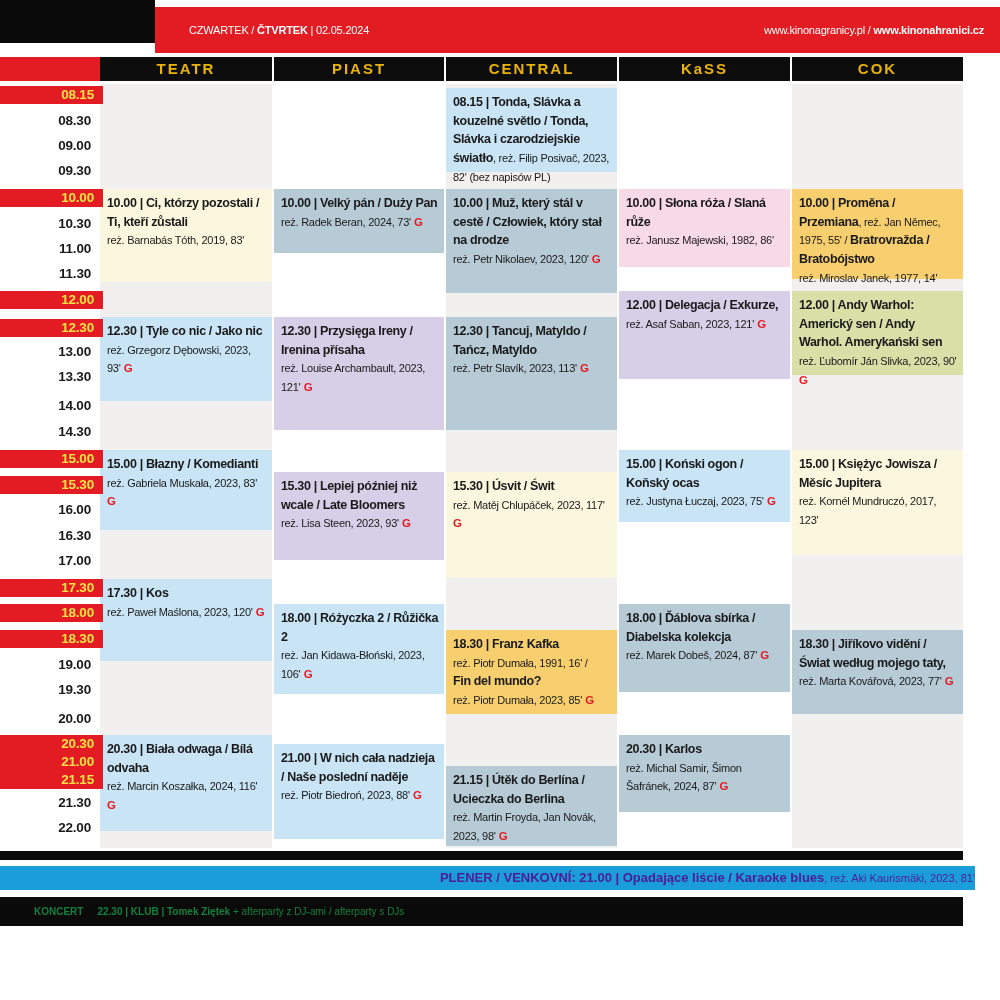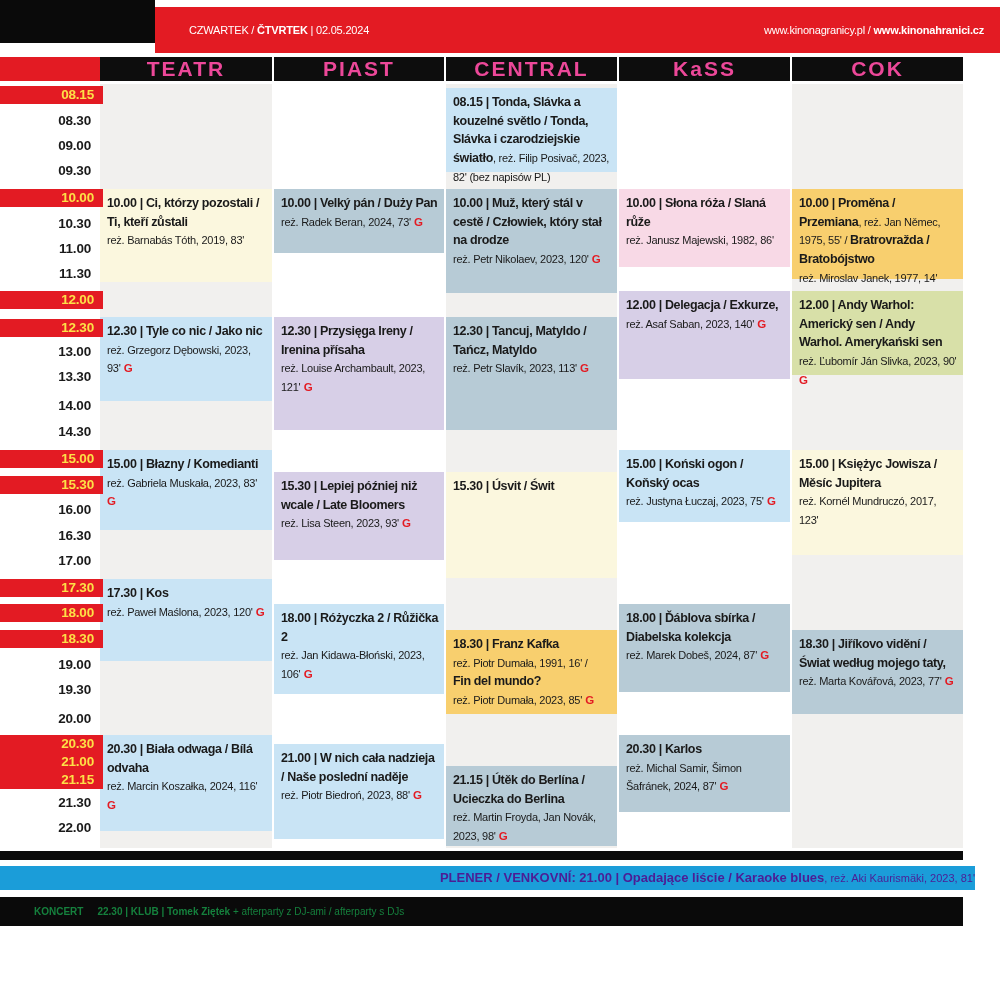--- a/index.html
+++ b/index.html
@@ -5,22 +5,22 @@
   html,body{margin:0;padding:0;background:#fff;}
   #page{position:relative;width:1000px;height:1000px;background:#fff;overflow:hidden;
         font-family:"Liberation Sans",sans-serif;color:#1a1a1a;}
   
   .corner{position:absolute;left:0;top:0;width:155px;height:43px;background:#0a0a0a;z-index:3;}
   .redbar{position:absolute;left:155px;top:7px;width:845px;height:46px;background:#e31b23;z-index:3;
           display:flex;justify-content:space-between;align-items:center;box-sizing:border-box;
           padding:0 16px 0 34px;color:#fff;font-size:11px;letter-spacing:-0.2px;}
   .redbar b{font-weight:bold;}
   .colhead-red{position:absolute;left:0;top:57px;width:100px;height:24px;background:#e31b23;z-index:3;}
-  .col-head{position:absolute;top:57px;height:24px;background:#0d0d0d;color:#ec4899;font-weight:bold;
-            text-align:center;font-size:21px;letter-spacing:2px;line-height:24px;z-index:3;}
+  .col-head{position:absolute;top:57px;height:24px;background:#0d0d0d;color:#eab308;font-weight:bold;
+            text-align:center;font-size:15px;letter-spacing:2px;line-height:24px;z-index:3;}
   
   .stripe{position:absolute;top:84px;height:764px;background:#f1f0ee;z-index:0;}
   .time{position:absolute;left:0;width:100px;height:18px;box-sizing:border-box;text-align:right;
         padding-right:9px;font-weight:bold;font-size:13.5px;line-height:18px;z-index:2;
         letter-spacing:-0.2px;}
   .time.red{background:#e31b23;color:#fde047;width:103px;}
   .block{position:absolute;box-sizing:border-box;padding:4px 6px 3px 7px;z-index:1;}
   .block .line{line-height:1.17;}
   .block .t{font-weight:bold;font-size:12.5px;letter-spacing:-0.35px;}
   .block .m{font-size:11px;letter-spacing:-0.25px;}
@@ -107,21 +107,21 @@
       <div class="block" style="left: 619px; width: 171px; top: 189px; height: 78px; background: rgb(248, 217, 230);">
         <div class="line"><span class="t">10.00 | Słona róża / Slaná růže</span></div>
         <div class="line"><span class="m">reż. Janusz Majewski, 1982, 86'</span></div>
       </div>
       <div class="block" style="left: 792px; width: 171px; top: 189px; height: 90px; background: rgb(248, 207, 110);">
         <div class="line"><span class="t">10.00 | Proměna / Przemiana</span><span class="m">, reż. Jan Němec, 1975, 55' / </span><span class="t">Bratrovražda / Bratobójstwo</span></div>
         <div class="line"><span class="m">reż. Miroslav Janek, 1977, 14'</span></div>
       </div>
       <div class="block" style="left: 619px; width: 171px; top: 291px; height: 88px; background: rgb(215, 207, 231);">
         <div class="line"><span class="t">12.00 | Delegacja / Exkurze,</span></div>
-        <div class="line"><span class="m">reż. Asaf Saban, 2023, 140'</span><span class="g"> G</span></div>
+        <div class="line"><span class="m">reż. Asaf Saban, 2023, 121'</span><span class="g"> G</span></div>
       </div>
       <div class="block" style="left: 792px; width: 171px; top: 291px; height: 84px; background: rgb(216, 224, 168);">
         <div class="line"><span class="t">12.00 | Andy Warhol: Americký sen / Andy Warhol. Amerykański sen</span></div>
         <div class="line"><span class="m">reż. Ľubomír Ján Slivka, 2023, 90'</span><span class="g"> G</span></div>
       </div>
       <div class="block" style="left: 100px; width: 172px; top: 317px; height: 84px; background: rgb(201, 228, 245);">
         <div class="line"><span class="t">12.30 | Tyle co nic / Jako nic</span></div>
         <div class="line"><span class="m">reż. Grzegorz Dębowski, 2023, 93'</span><span class="g"> G</span></div>
       </div>
       <div class="block" style="left: 274px; width: 170px; top: 317px; height: 113px; background: rgb(215, 207, 231);">
@@ -135,20 +135,21 @@
       <div class="block" style="left: 100px; width: 172px; top: 450px; height: 80px; background: rgb(201, 228, 245);">
         <div class="line"><span class="t">15.00 | Błazny / Komedianti</span></div>
         <div class="line"><span class="m">reż. Gabriela Muskała, 2023, 83'</span><span class="g"> G</span></div>
       </div>
       <div class="block" style="left: 274px; width: 170px; top: 472px; height: 88px; background: rgb(215, 207, 231);">
         <div class="line"><span class="t">15.30 | Lepiej później niż wcale / Late Bloomers</span></div>
         <div class="line"><span class="m">reż. Lisa Steen, 2023, 93'</span><span class="g"> G</span></div>
       </div>
       <div class="block" style="left: 446px; width: 171px; top: 472px; height: 106px; background: rgb(251, 247, 222);">
         <div class="line"><span class="t">15.30 | Úsvit / Świt</span></div>
+        <div class="line"><span class="m">reż. Matěj Chlupáček, 2023, 117'</span><span class="g"> G</span></div>
       </div>
       <div class="block" style="left: 619px; width: 171px; top: 450px; height: 72px; background: rgb(201, 228, 245);">
         <div class="line"><span class="t">15.00 | Koński ogon / Koňský ocas</span></div>
         <div class="line"><span class="m">reż. Justyna Łuczaj, 2023, 75'</span><span class="g"> G</span></div>
       </div>
       <div class="block" style="left: 792px; width: 171px; top: 450px; height: 105px; background: rgb(251, 247, 222);">
         <div class="line"><span class="t">15.00 | Księżyc Jowisza / Měsíc Jupitera</span></div>
         <div class="line"><span class="m">reż. Kornél Mundruczó, 2017, 123'</span></div>
       </div>
       <div class="block" style="left: 100px; width: 172px; top: 579px; height: 82px; background: rgb(201, 228, 245);">

